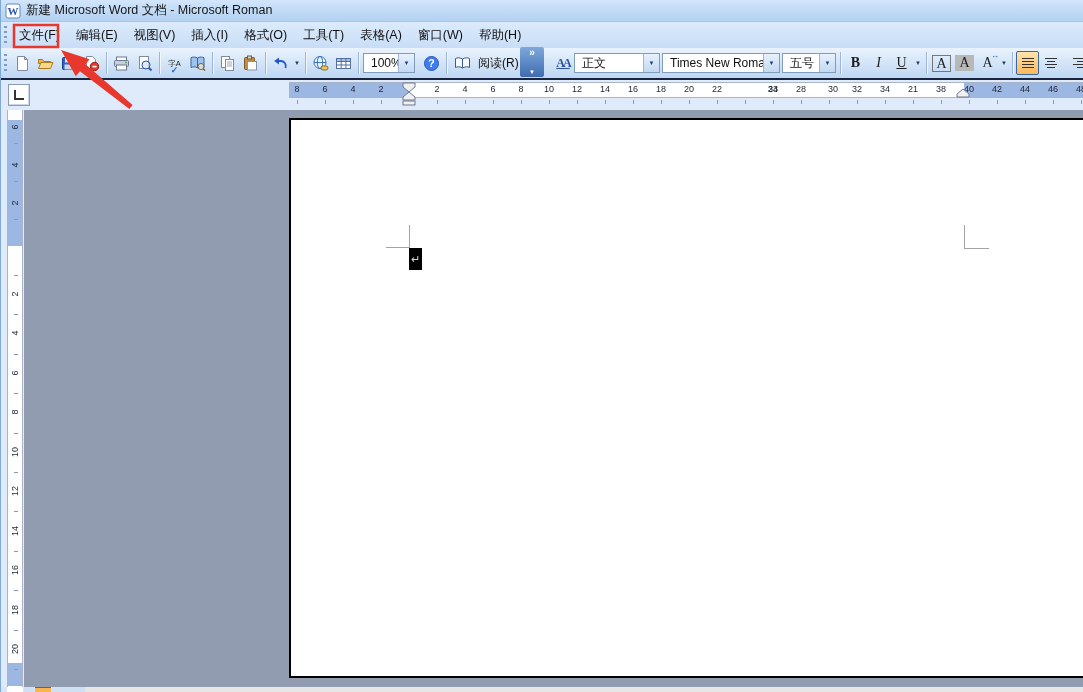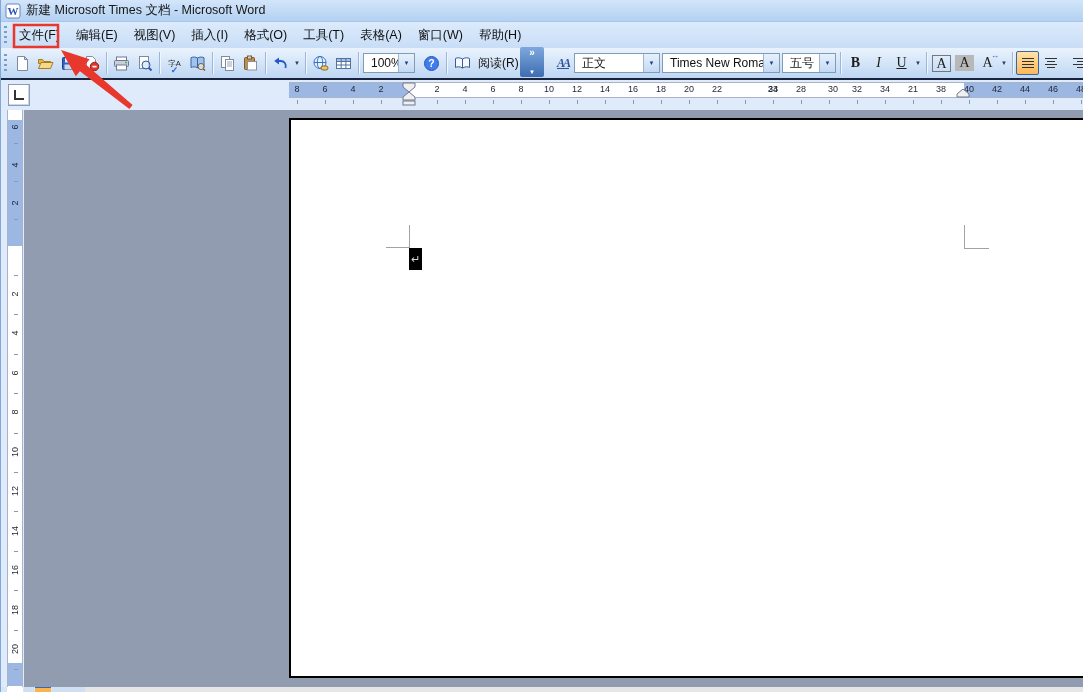--- a/index.html
+++ b/index.html
@@ -41,21 +41,21 @@
   #overflow-std .dn{font-size:6px;line-height:6px;}
   .serifbtn{font-family:"Liberation Serif",serif;font-size:14px;color:#1c1c1c;}
   .readbtn{display:flex;align-items:center;height:24px;padding:0 4px;border-radius:2px;flex:0 0 auto;}
   .readbtn span{font-size:12px;color:#101010;margin-left:7px;white-space:nowrap;}
   .alignbtn{display:flex;flex-direction:column;justify-content:center;gap:2px;}
   .alignbtn i{display:block;height:1px;background:#333;}
   .alignbtn.active{background:linear-gradient(#ffe3a9,#fcb957);border:1px solid #3a65a8;box-sizing:border-box;}
   .spellstack{display:flex;flex-direction:column;align-items:center;line-height:1;}
   .spellstack .zi{font-size:7.5px;color:#222;margin-top:8px;}
   .spellstack .chk{font-size:9px;color:#2b62c9;font-weight:bold;line-height:7px;}
-  .stylesAA{font-family:"Liberation Serif",serif;font-style:italic;font-weight:bold;
+  .stylesAA{font-family:"Liberation Serif",serif;font-weight:bold;
     font-size:12px;color:#2d53a0;text-decoration:underline;letter-spacing:-2px;}
   
   #rulerstrip{position:absolute;left:0;top:80px;width:1083px;height:30px;background:#dfeafa;}
   #tabselector{position:absolute;left:7px;top:4px;width:20px;height:20px;background:#fff;
     border:1px solid #8c9cb8;box-shadow:inset -1px -1px 0 #cdd6e4;display:flex;
     align-items:center;justify-content:center;}
   #tabselector .Lmark{width:8px;height:8px;border-left:2px solid #333;border-bottom:2px solid #333;}
   #hruler{position:absolute;left:288px;top:2px;width:795px;height:16px;display:flex;
     border-top:1px solid #aab4c8;border-bottom:1px solid #aab4c8;box-sizing:border-box;}
   .hr-blue{background:#9db7e3;height:100%;}
@@ -93,21 +93,21 @@
 </head>
 <body>
 
 <div id="screen">
 
   <div id="titlebar">
     <svg class="appicon" viewBox="0 0 16 16">
       <rect x="1" y="1" width="14" height="14" rx="2" fill="#fff" stroke="#6b86b5"></rect>
       <text x="8" y="12" font-size="11" font-weight="bold" text-anchor="middle" fill="#2b57b4" font-family="Liberation Serif,serif">W</text>
     </svg>
-    <span class="title">新建 Microsoft Times 文档 - Microsoft Word</span>
+    <span class="title">新建 Microsoft Word 文档 - Microsoft Roman</span>
   </div>
 
   <div id="menubar">
     <div class="grip"></div>
     <div id="menu-items" style="display:flex;align-items:center;">
         <div class="menu-item">文件(F)</div>
         <div class="menu-item">编辑(E)</div>
         <div class="menu-item">视图(V)</div>
         <div class="menu-item">插入(I)</div>
         <div class="menu-item">格式(O)</div>

